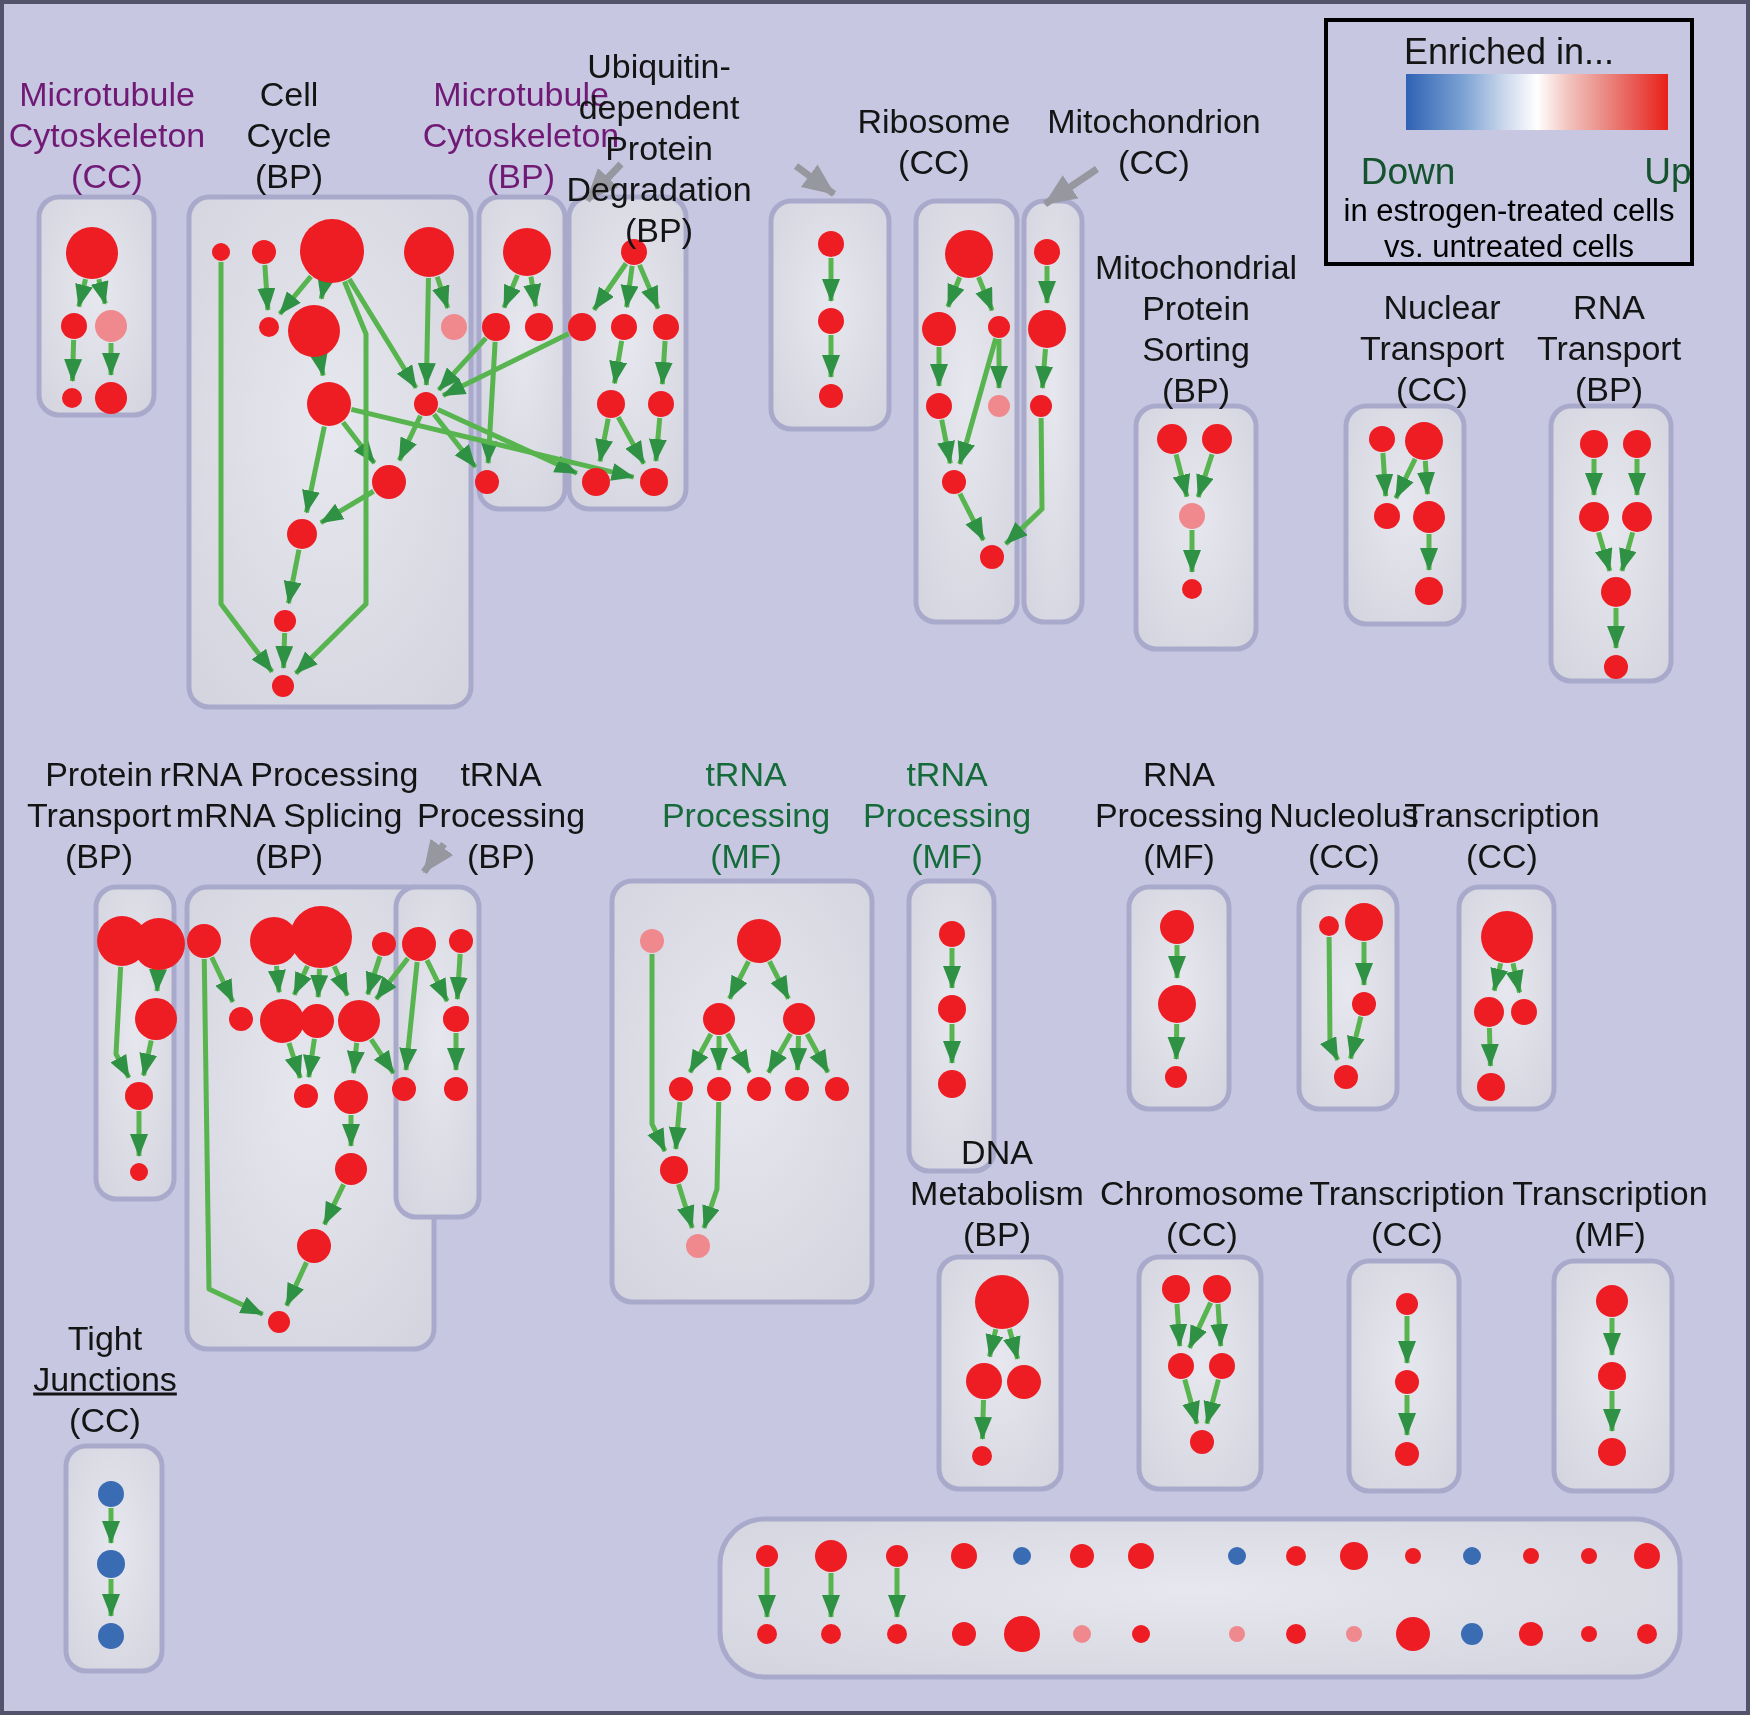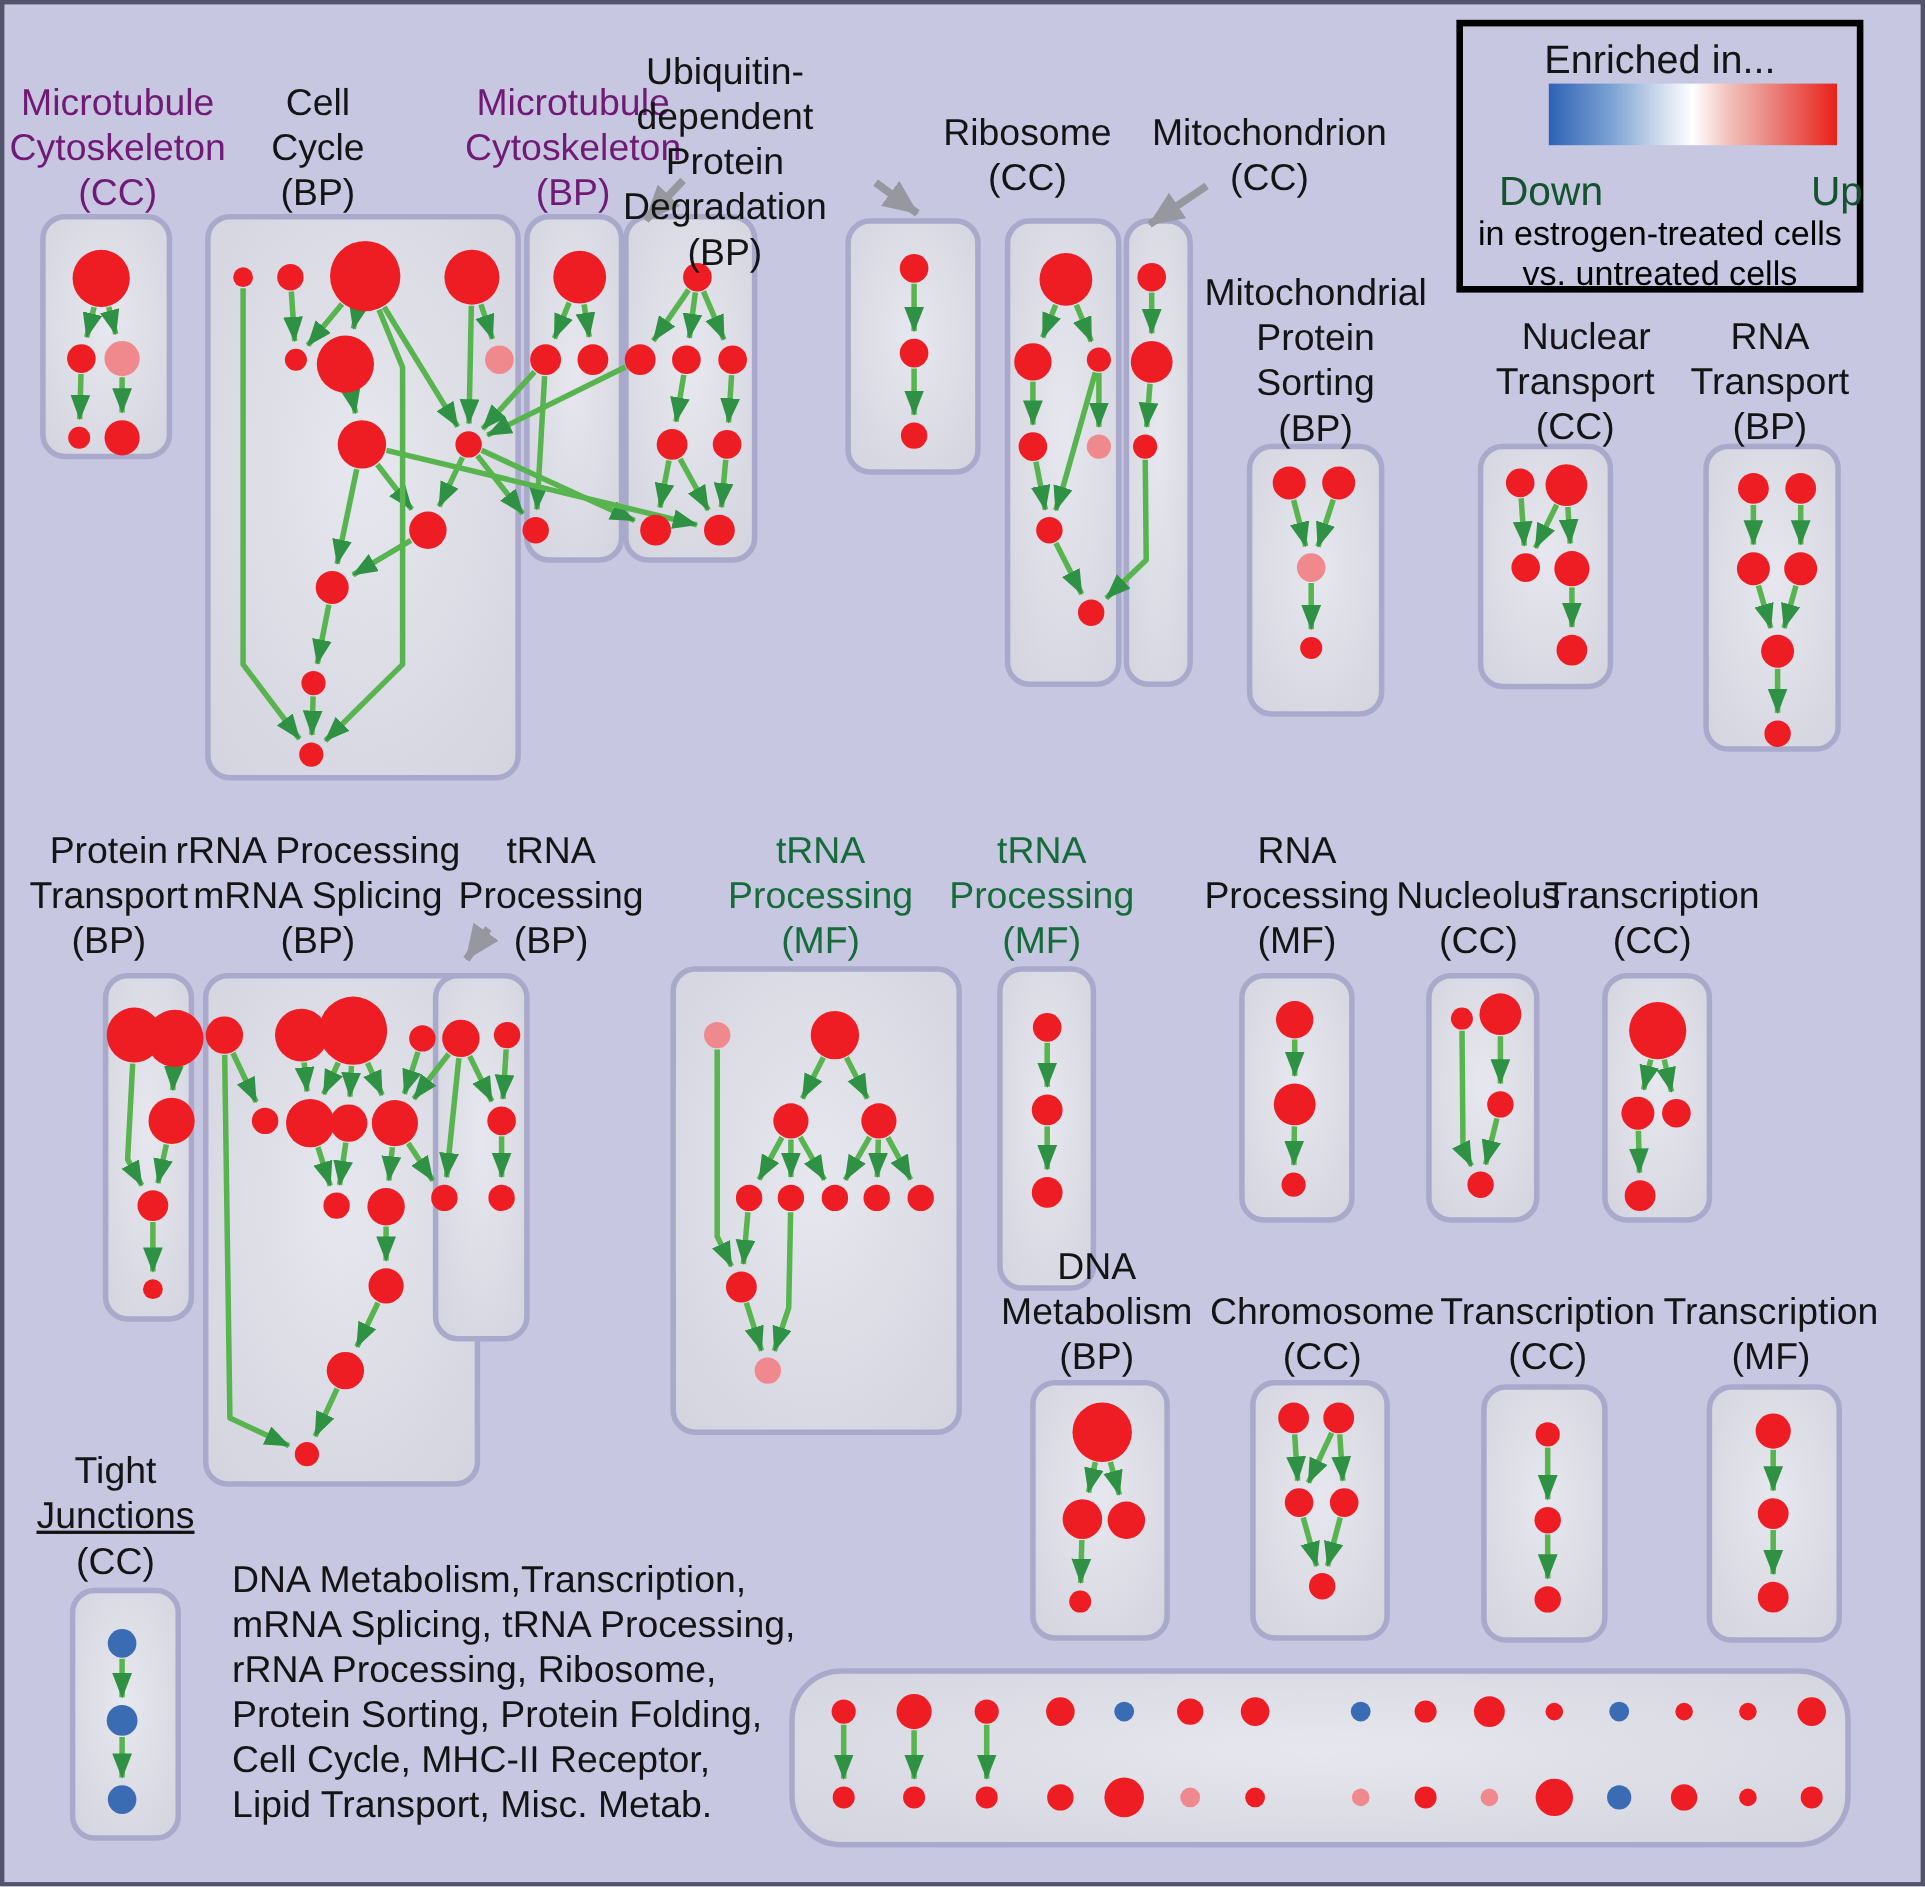--- a/index.html
+++ b/index.html
@@ -18,21 +18,21 @@
     transform:translate(-50%,-50%);
     white-space:nowrap;
     font-size:34px;
     color:#141414;
   }
   .c-blue{color:#701a75;}
   .c-green{color:#156b39;}
   .legend{
     position:absolute;
     left:1320px;top:14px;width:370px;height:248px;
-    border:6px solid #000000;
+    border:4px solid #000000;
     box-sizing:border-box;
     background:rgba(201,201,226,0.35);
   }
   .legend-title{
     position:absolute;left:50%;top:30px;transform:translate(-50%,-50%);
     font-size:36px;color:#141414;white-space:nowrap;
   }
   .legend-bar{
     position:absolute;left:78px;top:52px;width:262px;height:56px;
     background:linear-gradient(to right,#2f62b5 0%,#7da3d4 22%,#cdd9ec 38%,#ffffff 50%,#f2c3bd 62%,#ea8a84 76%,#e82019 100%);
@@ -449,21 +449,13 @@
 
   <div class="legend">
     <div class="legend-title">Enriched in...</div>
     <div class="legend-bar"></div>
     <div class="legend-down">Down</div>
     <div class="legend-up">Up</div>
     <div class="legend-sub1">in estrogen-treated cells</div>
     <div class="legend-sub2">vs. untreated cells</div>
   </div>
 
-  <div class="misc-text">
-    <div>DNA Metabolism,Transcription,</div>
-    <div>mRNA Splicing, tRNA Processing,</div>
-    <div>rRNA Processing, Ribosome,</div>
-    <div>Protein Sorting, Protein Folding,</div>
-    <div>Cell Cycle, MHC-II Receptor,</div>
-    <div>Lipid Transport, Misc. Metab.</div>
-  </div>
 </div>
 
 </body></html>

